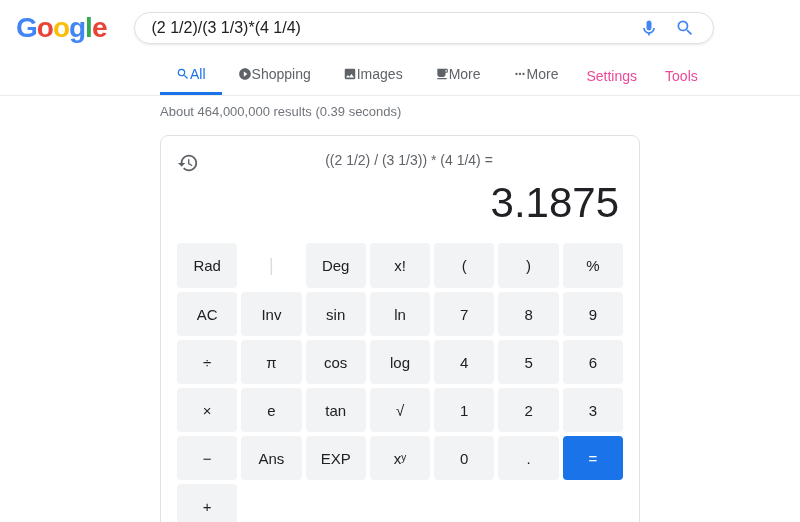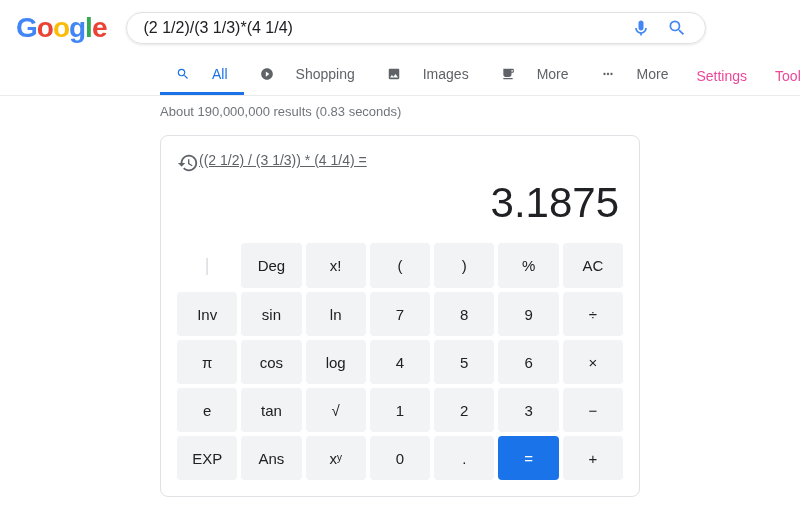--- a/index.html
+++ b/index.html
@@ -1,48 +1,48 @@
 <!DOCTYPE html>
 <html><head>
   <meta charset="utf-8">
   <style>
     * { box-sizing: border-box; margin: 0; padding: 0; }
     body { font-family: Arial, sans-serif; background: #fff; width: 800px; height: 522px; overflow: hidden; }
 
     
-    .header { display: flex; align-items: center; padding: 12px 16px; gap: 20px; }
+    .header { display: flex; align-items: center; padding: 12px 16px; gap: 28px; }
     .google-logo { font-size: 28px; font-weight: bold; letter-spacing: -1px; flex-shrink: 0; }
     .g-blue { color: #4285F4; }
     .g-red { color: #EA4335; }
     .g-yellow { color: #FBBC05; }
     .g-green { color: #34A853; }
 
     .search-bar { flex: 1; display: flex; align-items: center; border: 1px solid #dfe1e5; border-radius: 24px; padding: 8px 16px; height: 32px; max-width: 580px; box-shadow: 0 1px 3px rgba(0,0,0,0.1); }
     .search-input { flex: 1; border: none; outline: none; font-size: 16px; color: #202124; }
     .search-icons { display: flex; align-items: center; gap: 12px; }
     .mic-icon, .search-icon-btn { width: 24px; height: 24px; cursor: pointer; display: flex; align-items: center; justify-content: center; }
 
     
     .nav { display: flex; align-items: center; padding: 0 160px; border-bottom: 1px solid #ebebeb; gap: 0; }
-    .nav-item { display: flex; align-items: center; gap: 22px; padding: 10px 16px; font-size: 14px; color: #5f6368; cursor: pointer; border-bottom: 3px solid transparent; white-space: nowrap; }
+    .nav-item { display: flex; align-items: center; gap: 0; padding: 10px 16px; font-size: 14px; color: #5f6368; cursor: pointer; border-bottom: 3px solid transparent; white-space: nowrap; }
     .nav-item.active { color: #1a73e8; border-bottom: 3px solid #1a73e8; }
     .settings-tools { margin-left: auto; display: flex; gap: 4px; }
     .settings-btn, .tools-btn { padding: 10px 12px; font-size: 14px; color: #ec4899; cursor: pointer; }
 
     
     .results-count { padding: 8px 160px; font-size: 13px; color: #70757a; }
 
     
     .calculator-wrapper { padding: 0 160px; margin-top: 8px; }
     .calculator { border: 1px solid #dfe1e5; border-radius: 8px; padding: 16px; max-width: 620px; background: #fff; }
 
     .calc-display { display: flex; flex-direction: column; margin-bottom: 16px; }
     .calc-display-top { display: flex; align-items: flex-start; }
     .history-icon { color: #5f6368; font-size: 20px; cursor: pointer; flex-shrink: 0; }
-    .calc-expression { flex: 1; text-align: left; font-size: 14px; color: #5f6368; padding-right: 4px; text-decoration: underline; }
+    .calc-expression { flex: 1; text-align: center; font-size: 14px; color: #5f6368; padding-right: 4px; }
     .calc-result { text-align: right; font-size: 42px; font-weight: 400; color: #202124; padding-right: 4px; }
 
     .calc-buttons { display: grid; grid-template-columns: repeat(7, 1fr); gap: 4px; }
     .calc-btn {
       background: #f1f3f4;
       border: none;
       border-radius: 4px;
       padding: 12px 4px;
       font-size: 15px;
       color: #202124;
@@ -115,37 +115,38 @@
         <path d="M6 10c-1.1 0-2 .9-2 2s.9 2 2 2 2-.9 2-2-.9-2-2-2zm12 0c-1.1 0-2 .9-2 2s.9 2 2 2 2-.9 2-2-.9-2-2-2zm-6 0c-1.1 0-2 .9-2 2s.9 2 2 2 2-.9 2-2-.9-2-2-2z"></path>
       </svg>
     <span>More</span>
   </div>
   <div class="settings-tools">
     <div class="settings-btn">Settings</div>
     <div class="tools-btn">Tools</div>
   </div>
 </div>
 
-<div class="results-count">About 190,000,000 results (0.83 seconds)</div>
+<div class="results-count">About 464,000,000 results (0.39 seconds)</div>
 
 <div class="calculator-wrapper">
   <div class="calculator">
     <div class="calc-display">
       <div class="calc-display-top">
         <div class="history-icon">
           <svg width="22" height="22" viewBox="0 0 24 24" fill="#5f6368">
               <path d="M13 3c-4.97 0-9 4.03-9 9H1l3.89 3.89.07.14L9 12H6c0-3.87 3.13-7 7-7s7 3.13 7 7-3.13 7-7 7c-1.93 0-3.68-.79-4.94-2.06l-1.42 1.42C8.27 19.99 10.51 21 13 21c4.97 0 9-4.03 9-9s-4.03-9-9-9zm-1 5v5l4.28 2.54.72-1.21-3.5-2.08V8H12z"></path>
             </svg>
         </div>
         <div class="calc-expression">((2 1/2) / (3 1/3)) * (4 1/4) =</div>
       </div>
       <div class="calc-result">3.1875</div>
     </div>
 
     <div class="calc-buttons" id="calc-buttons-container">
+    <button class="calc-btn">Rad</button>
         <button class="calc-btn separator" style="background: transparent; cursor: default; font-size: 18px; color: rgb(218, 220, 224);">|</button>
         <button class="calc-btn">Deg</button>
         <button class="calc-btn">x!</button>
         <button class="calc-btn">(</button>
         <button class="calc-btn">)</button>
         <button class="calc-btn">%</button>
         <button class="calc-btn">AC</button>
         <button class="calc-btn">Inv</button>
         <button class="calc-btn">sin</button>
         <button class="calc-btn">ln</button>
@@ -160,22 +161,22 @@
         <button class="calc-btn">5</button>
         <button class="calc-btn">6</button>
         <button class="calc-btn">×</button>
         <button class="calc-btn">e</button>
         <button class="calc-btn">tan</button>
         <button class="calc-btn">√</button>
         <button class="calc-btn">1</button>
         <button class="calc-btn">2</button>
         <button class="calc-btn">3</button>
         <button class="calc-btn">−</button>
+        <button class="calc-btn">Ans</button>
         <button class="calc-btn">EXP</button>
-        <button class="calc-btn">Ans</button>
         <button class="calc-btn">xʸ</button>
         <button class="calc-btn">0</button>
         <button class="calc-btn">.</button>
         <button class="calc-btn equals">=</button>
         <button class="calc-btn">+</button>
       </div>
 
   </div>
 </div>
 

